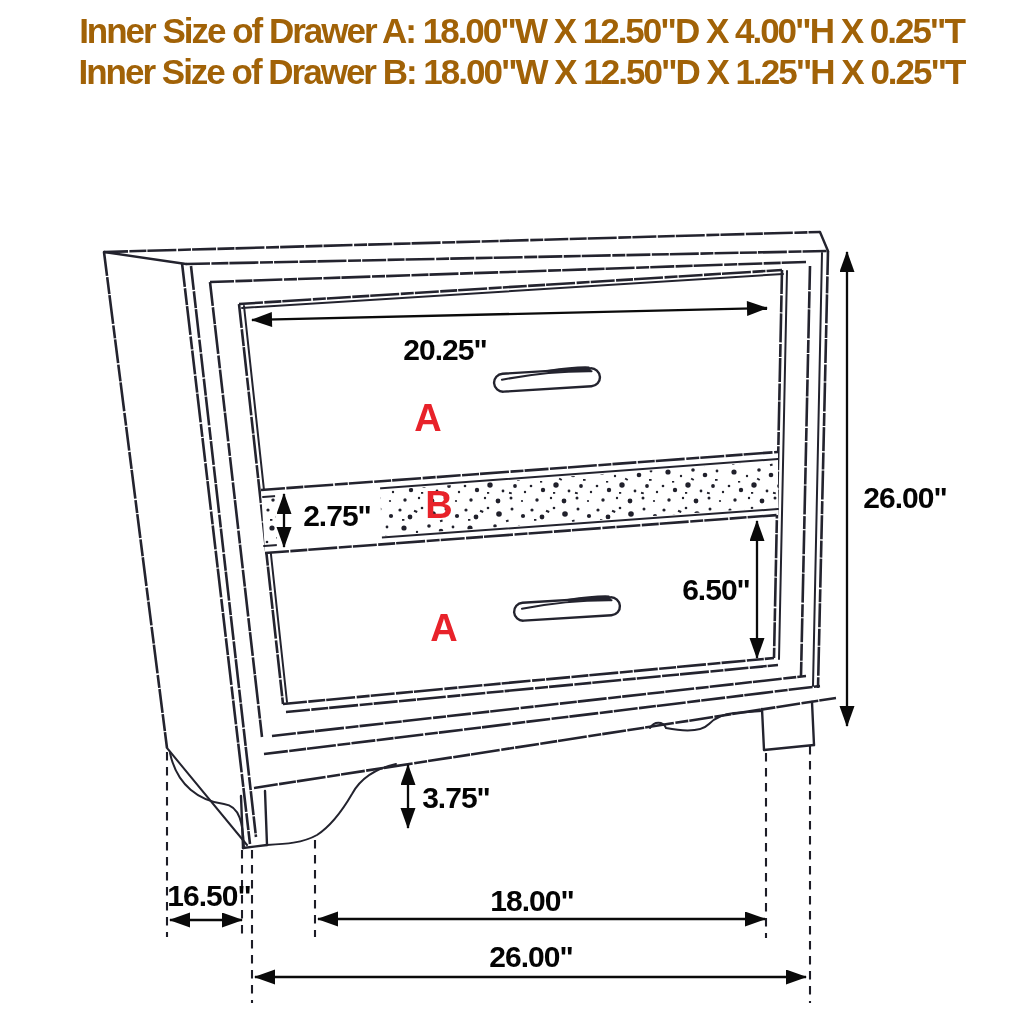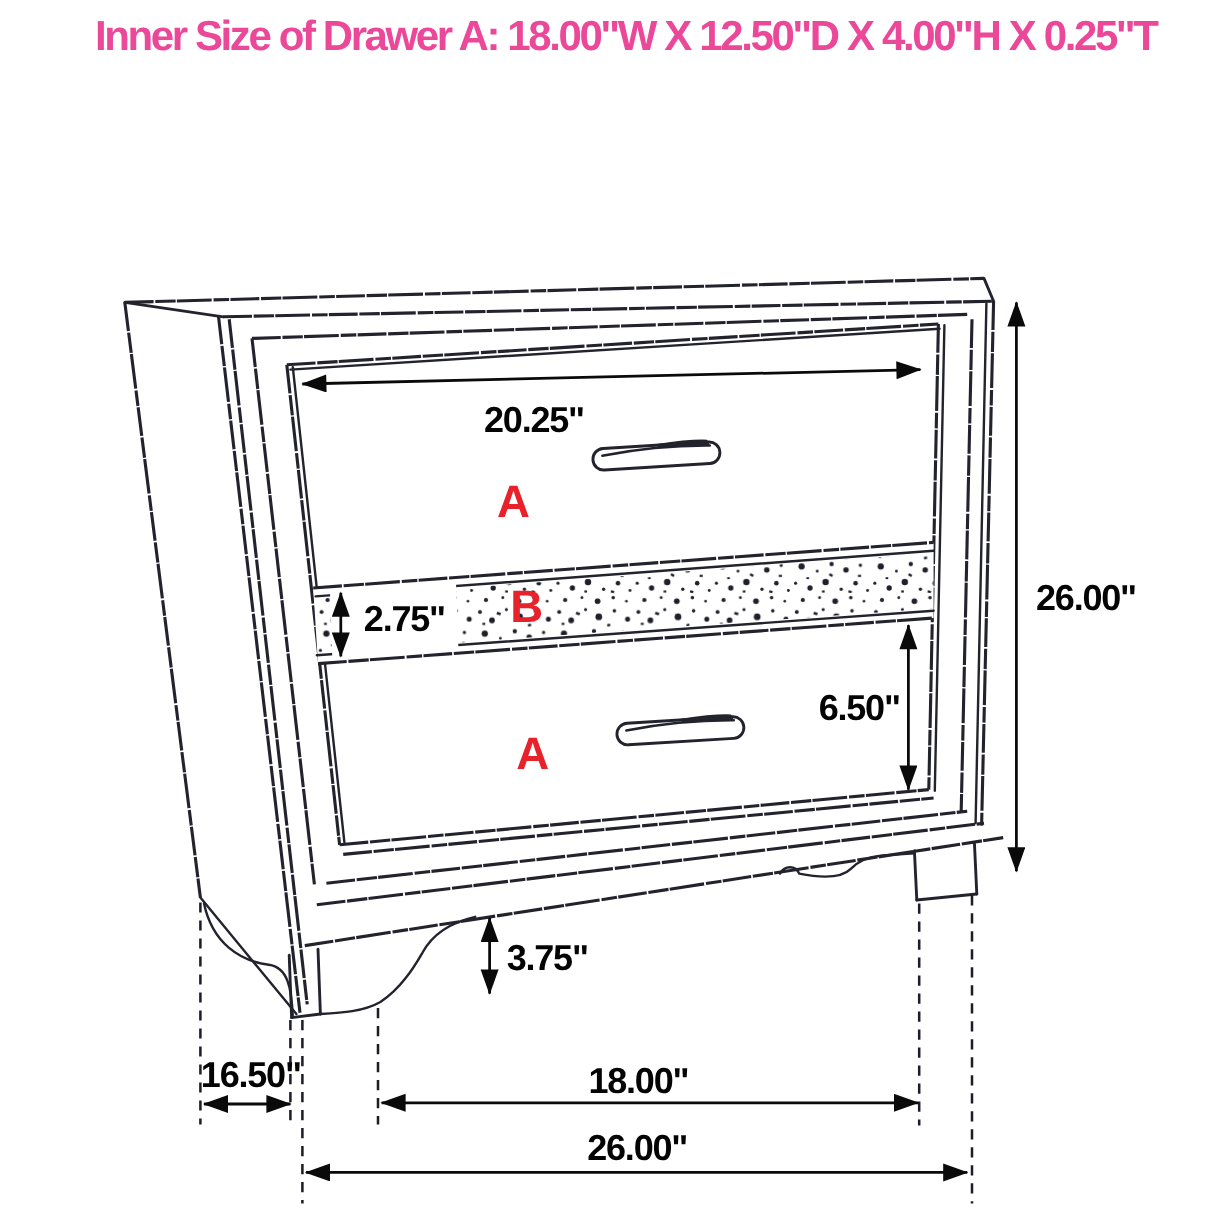--- a/index.html
+++ b/index.html
@@ -1,19 +1,19 @@
 <!DOCTYPE html>
 <html><head>
 <meta charset="utf-8">
 <style>
   html,body{margin:0;padding:0;background:#ffffff;}
   .page{position:relative;width:1024px;height:1024px;background:#ffffff;overflow:hidden;
         font-family:"Liberation Sans", sans-serif;}
   .spec-header{position:absolute;top:10px;left:0;right:0;text-align:center;
-        font-weight:bold;font-size:35px;line-height:41px;letter-spacing:-2px;color:#ec4899;padding-left:19px;}
+        font-weight:bold;font-size:35px;line-height:41px;letter-spacing:-2px;color:#a16207;padding-left:19px;}
   .spec-header div{white-space:nowrap;}
   svg{position:absolute;left:0;top:0;}
   .ln{stroke:#23232e;stroke-width:2.4;fill:none;stroke-linecap:round;stroke-linejoin:round;}
   .sk{stroke:#23232e;stroke-width:2.6;fill:none;stroke-linecap:butt;
       stroke-dasharray:24 1.4 17 1 29 1.6 13 1.1;}
   .thin{stroke-width:2;}
   .gd{stroke:#1d1d27;stroke-width:2.1;fill:none;stroke-dasharray:8.5 6.5;}
   .dim{stroke:#0a0a0a;stroke-width:2.3;fill:none;}
   .dimtxt{font-family:"Liberation Sans", sans-serif;font-weight:bold;font-size:30px;
       fill:#040404;letter-spacing:-1px;}
@@ -21,20 +21,21 @@
       fill:#e8222a;}
   .halo{fill:#ffffff;stroke:none;}
 </style>
 </head>
 <body>
 
 <div class="page">
 
   <div class="spec-header">
     <div>Inner Size of Drawer A: 18.00"W X 12.50"D X 4.00"H X 0.25"T</div>
+    <div>Inner Size of Drawer B: 18.00"W X 12.50"D X 1.25"H X 0.25"T</div>
   </div>
 
   <svg width="1024" height="1024" viewBox="0 0 1024 1024">
     <defs>
       <marker id="arrE" markerUnits="userSpaceOnUse" markerWidth="24" markerHeight="16" refX="21" refY="7.5" orient="auto">
         <path d="M1,0 L22,7.5 L1,15 Z" fill="#0a0a0a"></path>
       </marker>
       <marker id="arrS" markerUnits="userSpaceOnUse" markerWidth="24" markerHeight="16" refX="21" refY="7.5" orient="auto-start-reverse">
         <path d="M1,0 L22,7.5 L1,15 Z" fill="#0a0a0a"></path>
       </marker>

